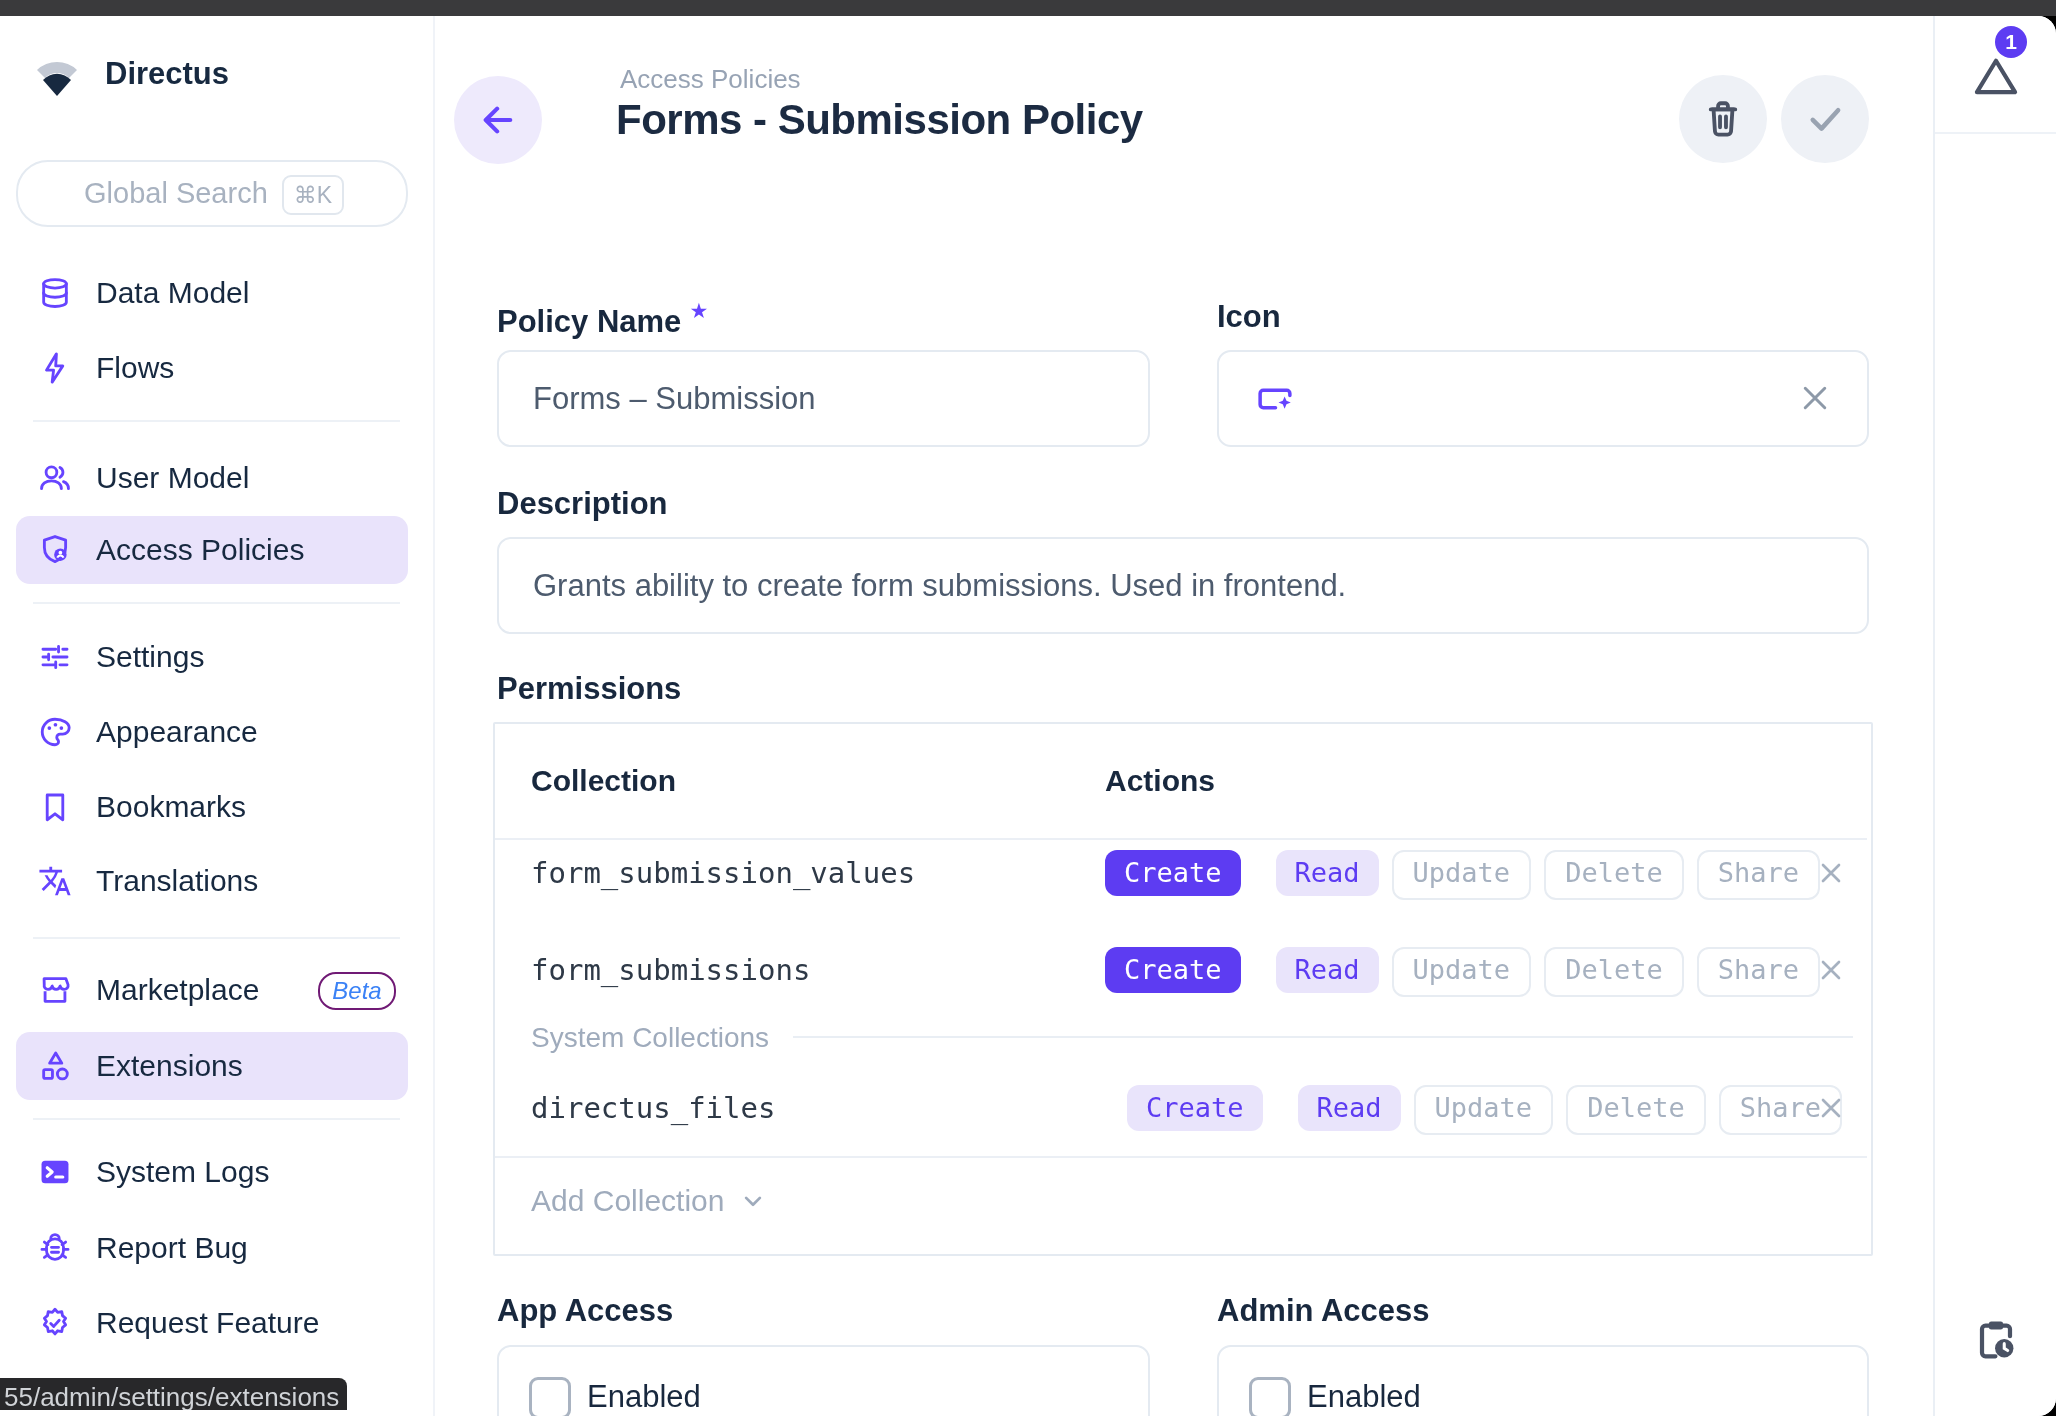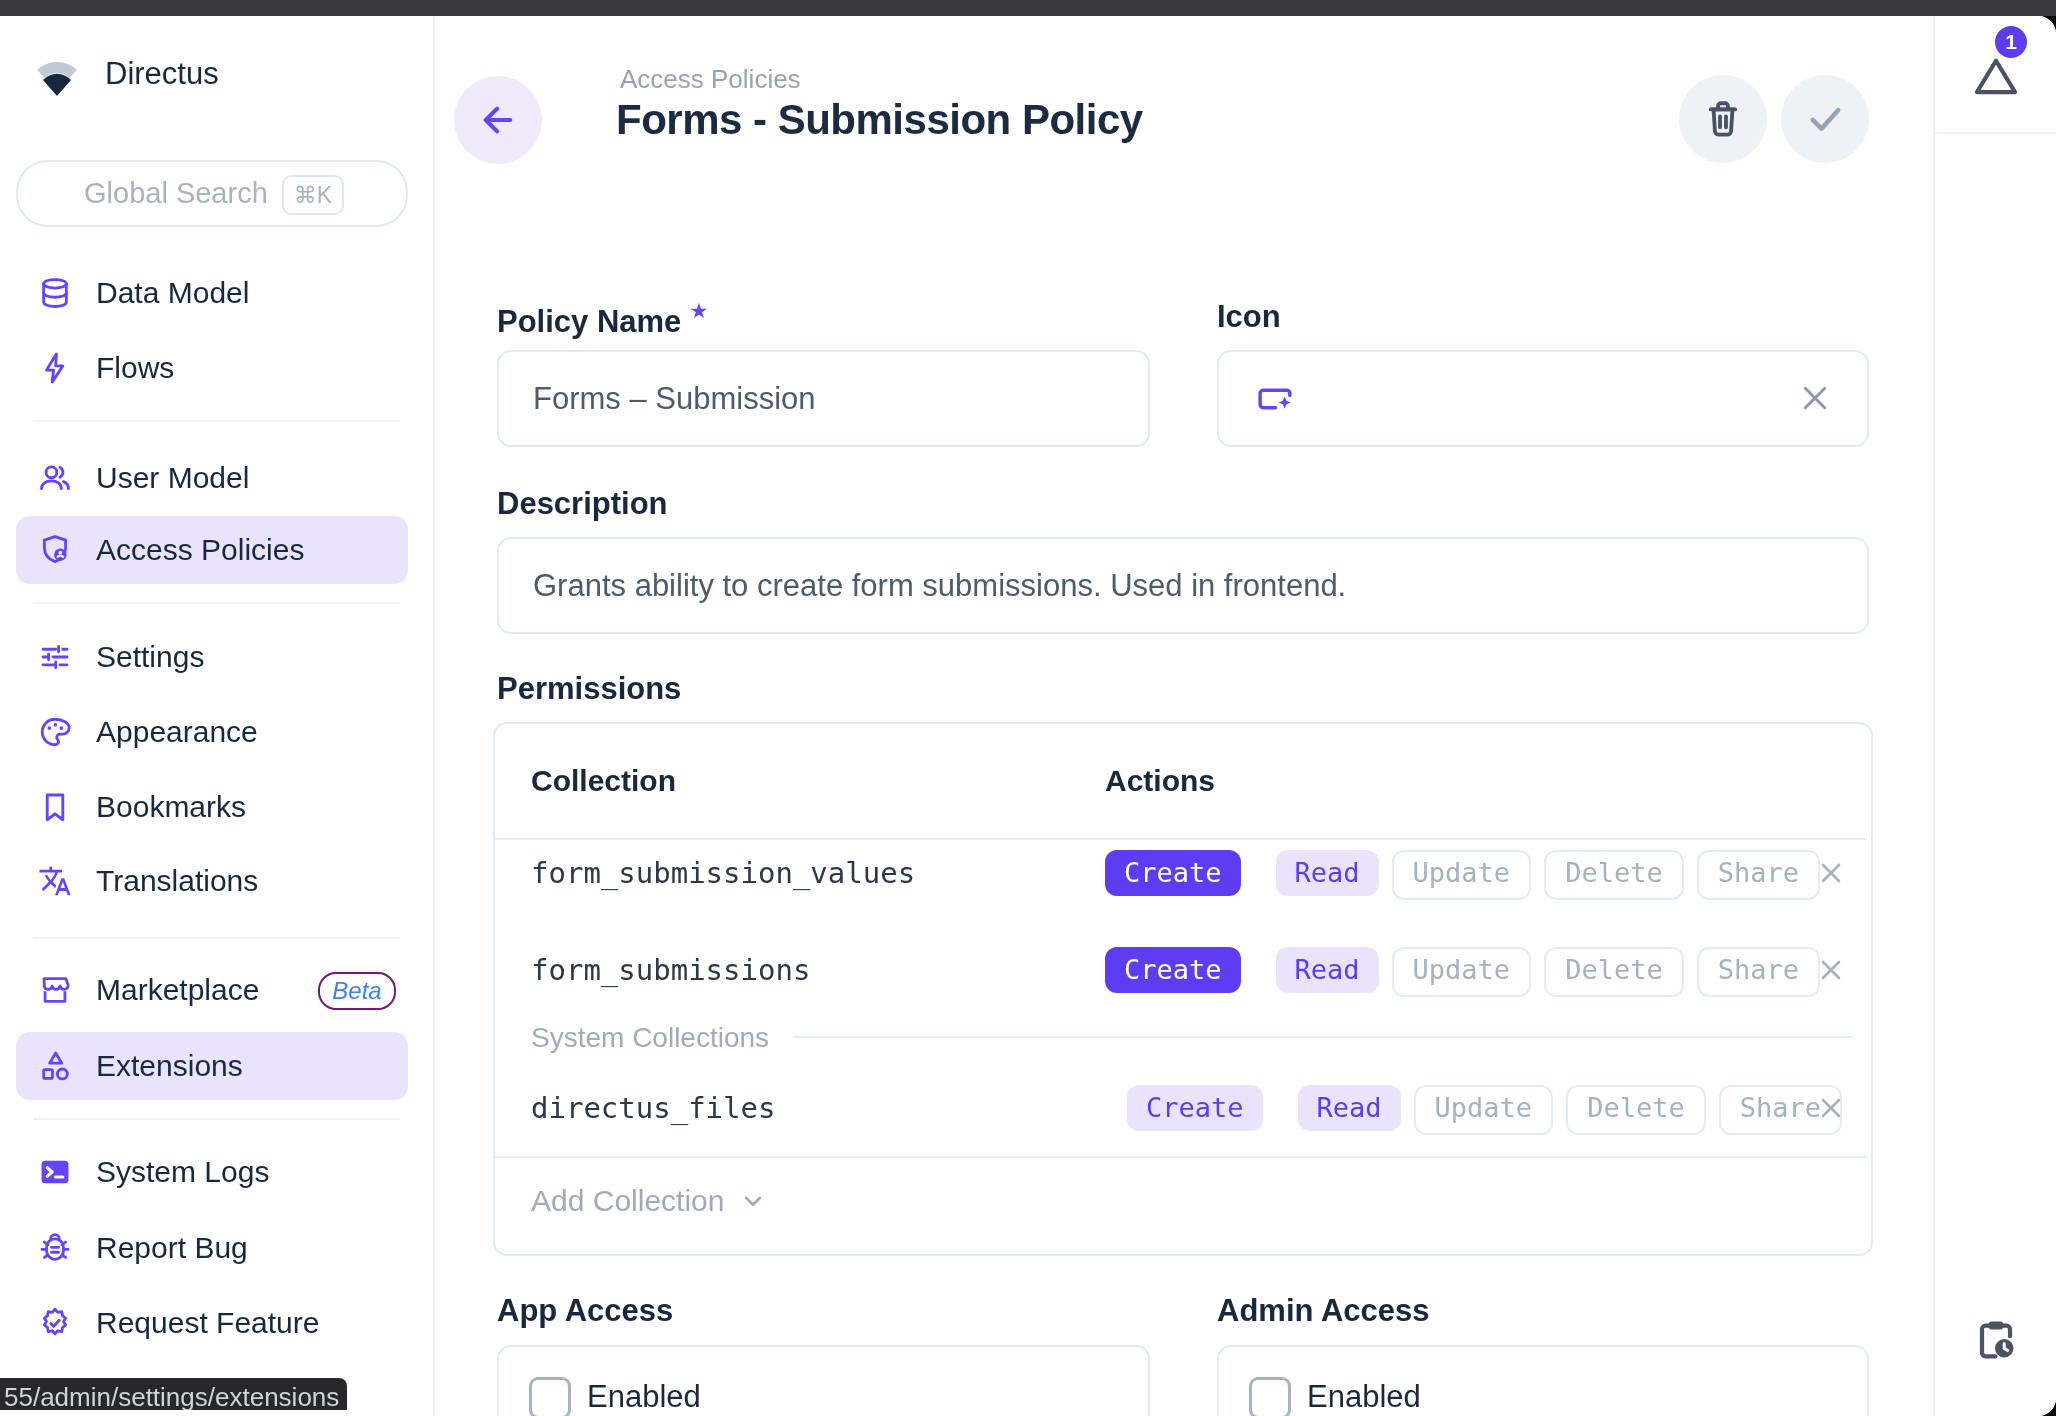--- a/index.html
+++ b/index.html
@@ -5,21 +5,21 @@
   html,body{margin:0;padding:0;background:#000;}
   #app{position:relative;width:2056px;height:1416px;background:#000;overflow:hidden;
        font-family:"Liberation Sans","DejaVu Sans",sans-serif;-webkit-font-smoothing:antialiased;}
   .topbar{position:absolute;left:0;top:0;width:2056px;height:16px;background:#3a3a3c;}
   .window{position:absolute;left:0;top:16px;width:2056px;height:1400px;background:#fff;
           border-radius:0 18px 18px 0;overflow:hidden;}
 
   
   .sidebar{position:absolute;left:0;top:0;width:433px;height:1400px;background:#fff;border-right:2px solid #f0f3f8;}
   .logo{position:absolute;left:33px;top:37px;width:48px;height:42px;}
-  .appname{position:absolute;left:105px;top:40px;font-size:31px;font-weight:400;color:#172940;}
+  .appname{position:absolute;left:105px;top:40px;font-size:31px;font-weight:700;color:#172940;}
   .search{position:absolute;left:16px;top:144px;width:388px;height:63px;border:2px solid #e4eaf1;border-radius:32px;}
   .search-ph{position:absolute;left:66px;top:15px;font-size:29px;color:#a8b2c0;}
   .kbd{position:absolute;left:264px;top:13px;width:58px;height:36px;border:2px solid #e1e7ee;border-radius:9px;
        font-size:23px;color:#a8b2c0;text-align:center;line-height:36px;}
   .nav-item{position:absolute;left:16px;width:392px;height:68px;border-radius:14px;cursor:pointer;}
   .nav-item.active{background:#e9e3fb;}
   .nav-icon{position:absolute;left:22px;top:17px;width:34px;height:34px;color:#6644ff;}
   .nav-icon svg{width:34px;height:34px;display:block;}
   .nav-label{position:absolute;left:80px;top:0;line-height:68px;font-size:30px;font-weight:500;color:#172940;}
   .nav-div{position:absolute;left:33px;width:367px;height:2px;background:#edf1f6;}
@@ -51,21 +51,21 @@
   .req{color:#6644ff;font-size:21px;vertical-align:14px;margin-left:8px;}
   .fieldbox{position:absolute;border:2px solid #e4eaf1;border-radius:14px;background:#fff;}
   .fieldtext{position:absolute;left:34px;top:0;font-size:31px;color:#4d5b6e;line-height:93px;white-space:nowrap;}
   .iconval{position:absolute;left:96px;top:0;font-size:31px;color:#5d3cf2;line-height:93px;}
   .sbicon{position:absolute;left:34px;top:26px;width:44px;height:42px;color:#6644ff;}
   .sbicon svg{width:44px;height:42px;}
   .xicon{position:absolute;width:36px;height:36px;color:#8d99a8;cursor:pointer;}
   .xicon svg{width:36px;height:36px;}
 
   
-  .ptable{position:absolute;left:493px;top:706px;width:1376px;height:530px;border:2px solid #e4eaf1;border-radius:14px;background:#fff;}
+  .ptable{position:absolute;left:493px;top:706px;width:1376px;height:530px;border:2px solid #e4eaf1;border-radius:2px;background:#fff;}
   .thead{position:absolute;font-size:30px;font-weight:700;color:#18283e;top:40px;}
   .tdiv{position:absolute;left:0;width:1372px;height:2px;background:#ebeff5;}
   .mono{font-family:"DejaVu Sans Mono","Liberation Mono",monospace;}
   .cname{position:absolute;left:36px;font-size:29px;color:#2e3947;}
   .pills{position:absolute;left:610px;display:flex;gap:13px;}
   .pill{display:inline-block;height:46px;line-height:46px;padding:0 19px;border-radius:12px;
         font-family:"DejaVu Sans Mono","Liberation Mono",monospace;font-size:27px;cursor:pointer;}
   .pill.solid{background:#5d3cf2;color:#fff;}
   .pill.soft{background:#e9e4fb;color:#5d3cf2;margin-left:22px;}
   .pill.outline{background:#fff;border:2px solid #e7ecf2;color:#a6b1c0;line-height:42px;}

